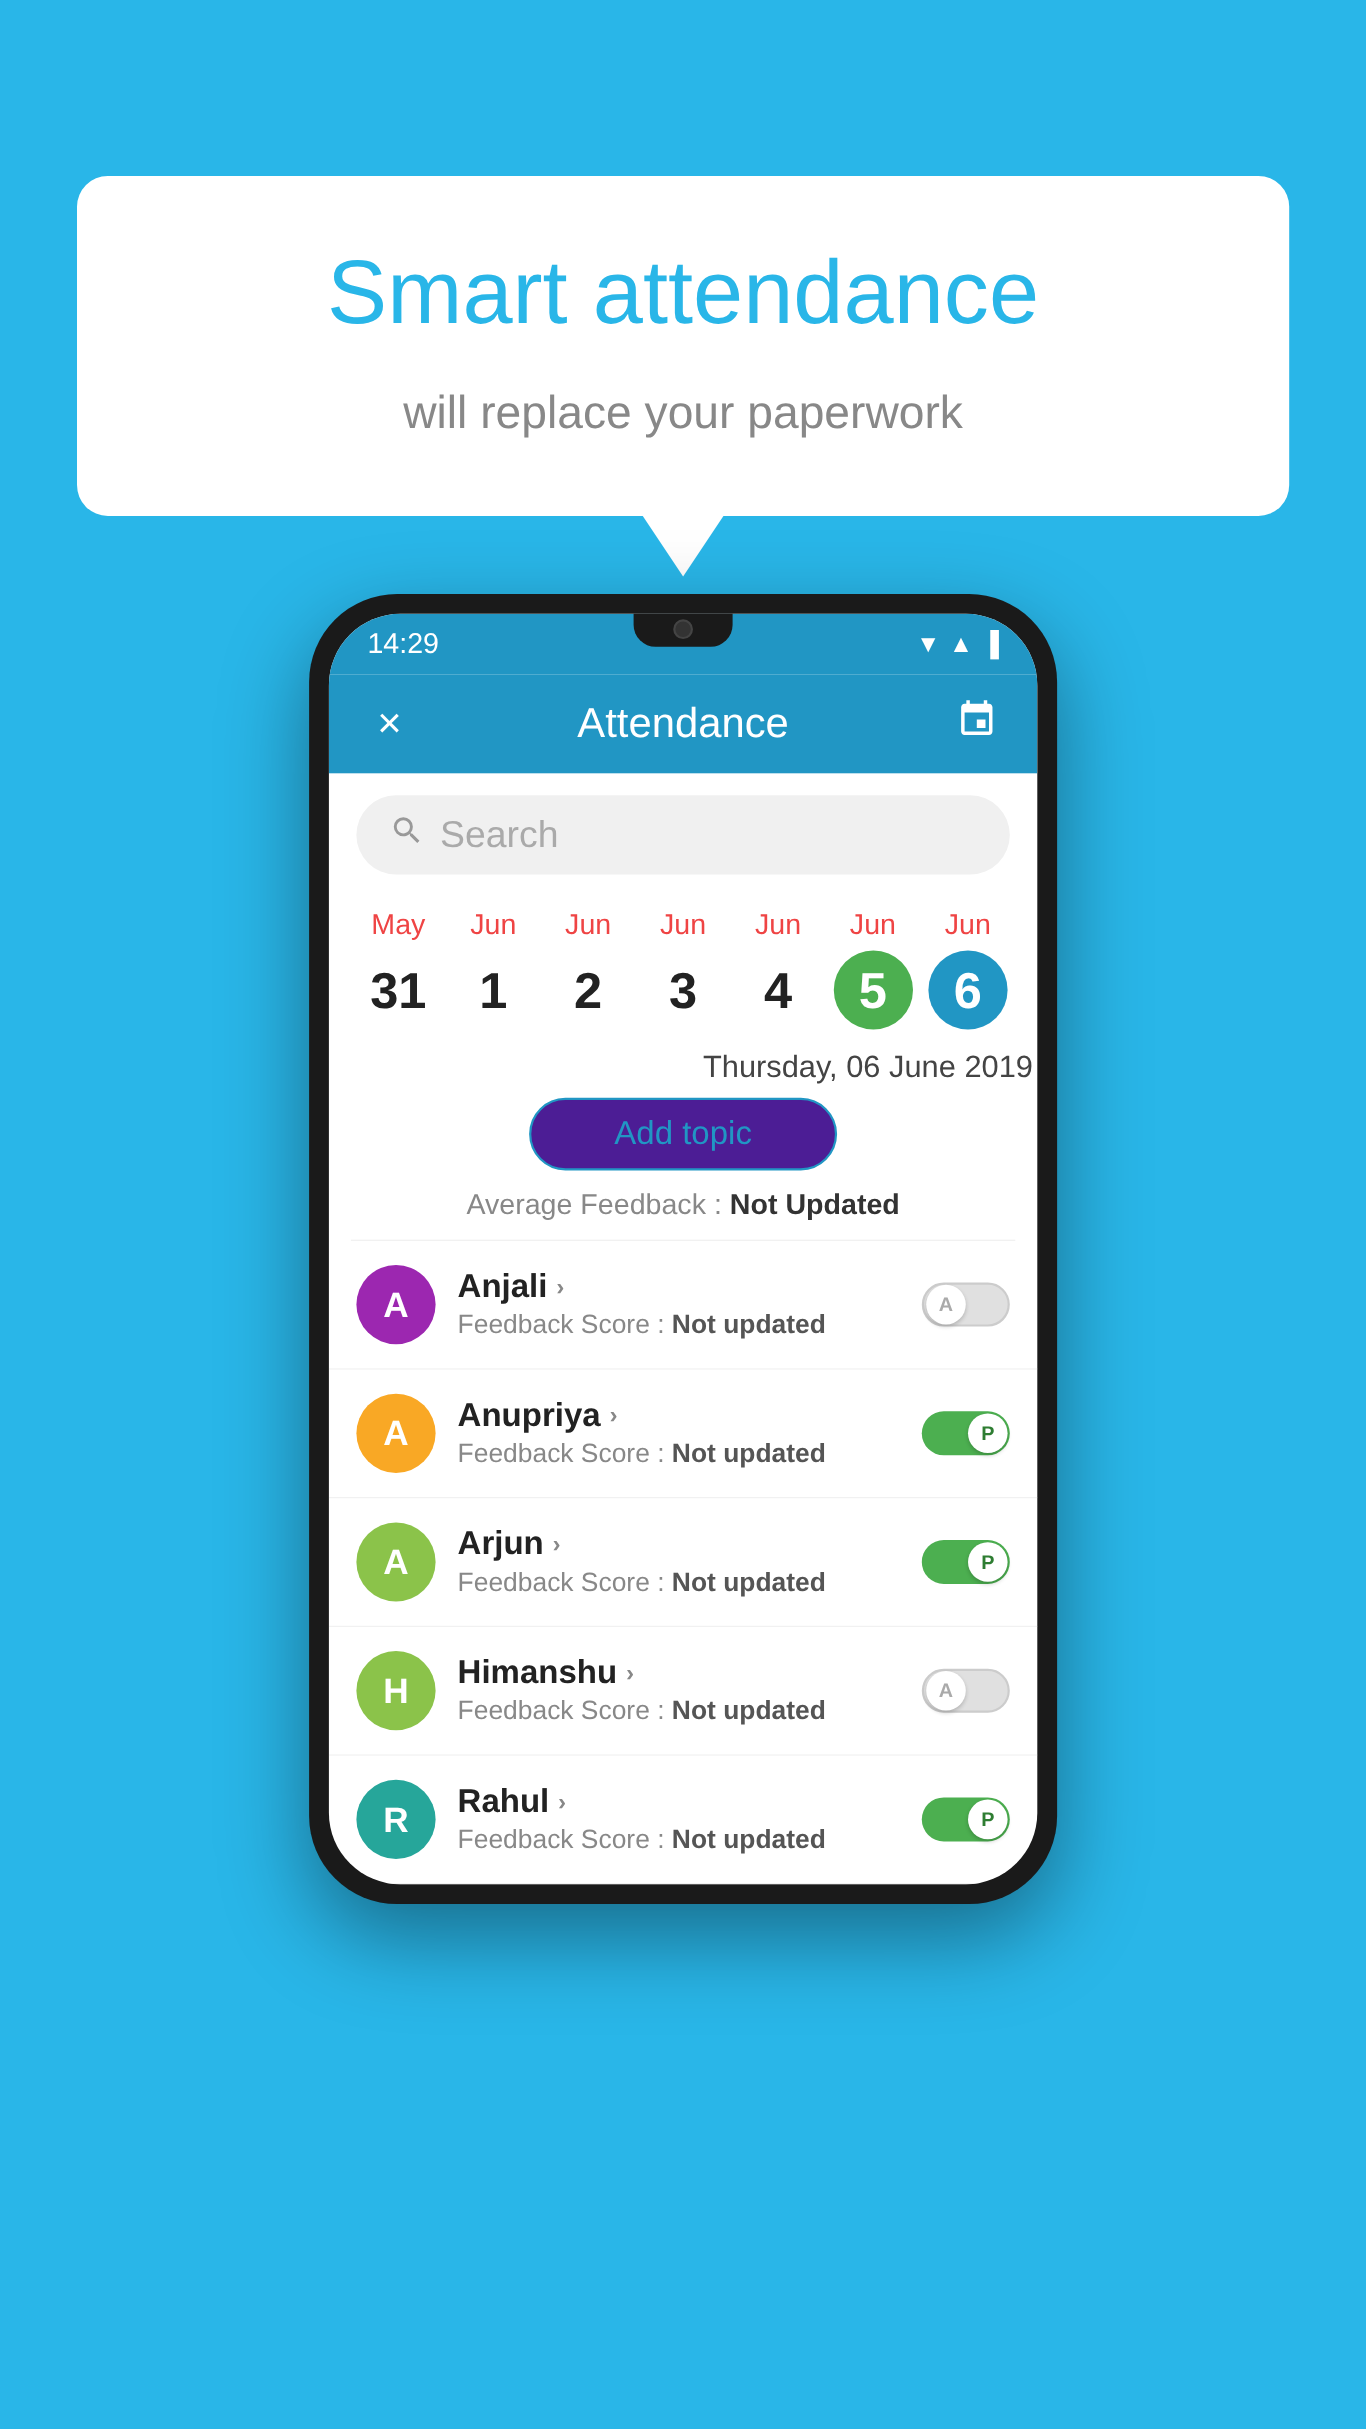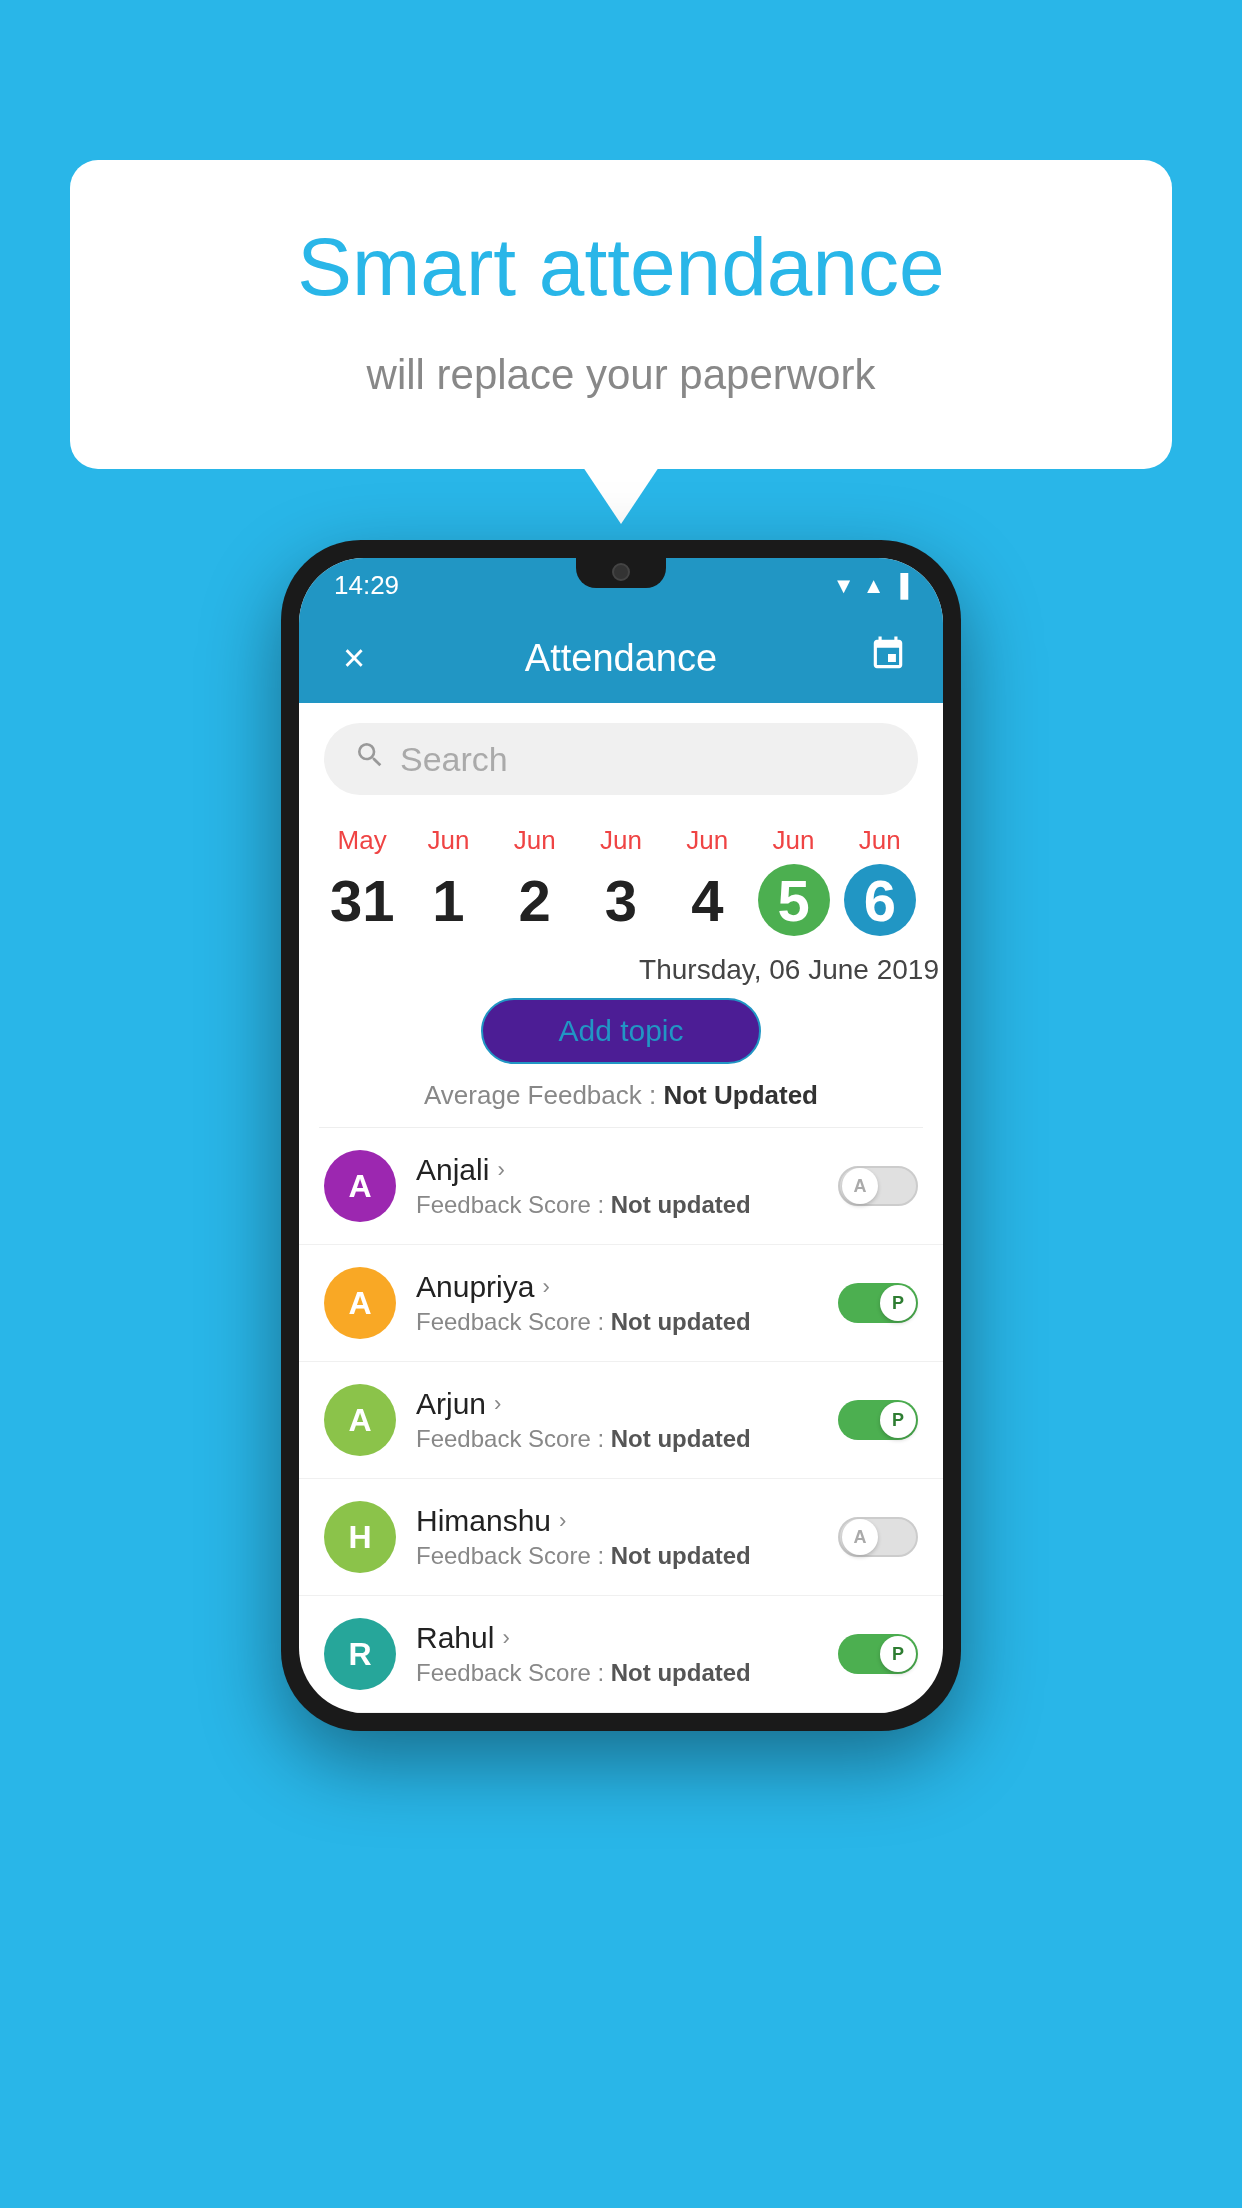--- a/index.html
+++ b/index.html
@@ -199,21 +199,21 @@
       gap: 8px;
       min-width: 72px;
     }
 
     .calendar-month {
       font-size: 26px;
       color: #ef4444;
     }
 
     .calendar-date {
-      font-size: 58px;
+      font-size: 46px;
       font-weight: 700;
       color: #222;
       width: 72px;
       height: 72px;
       display: flex;
       align-items: center;
       justify-content: center;
       border-radius: 50%;
       text-align: center;
     }
@@ -292,21 +292,21 @@
       color: white;
       flex-shrink: 0;
     }
 
     .student-info {
       flex: 1;
     }
 
     .student-name {
       font-size: 30px;
-      font-weight: 400;
+      font-weight: 700;
       color: #222;
       display: flex;
       align-items: center;
       gap: 8px;
     }
 
     .student-chevron {
       font-size: 22px;
       color: #888;
     }

